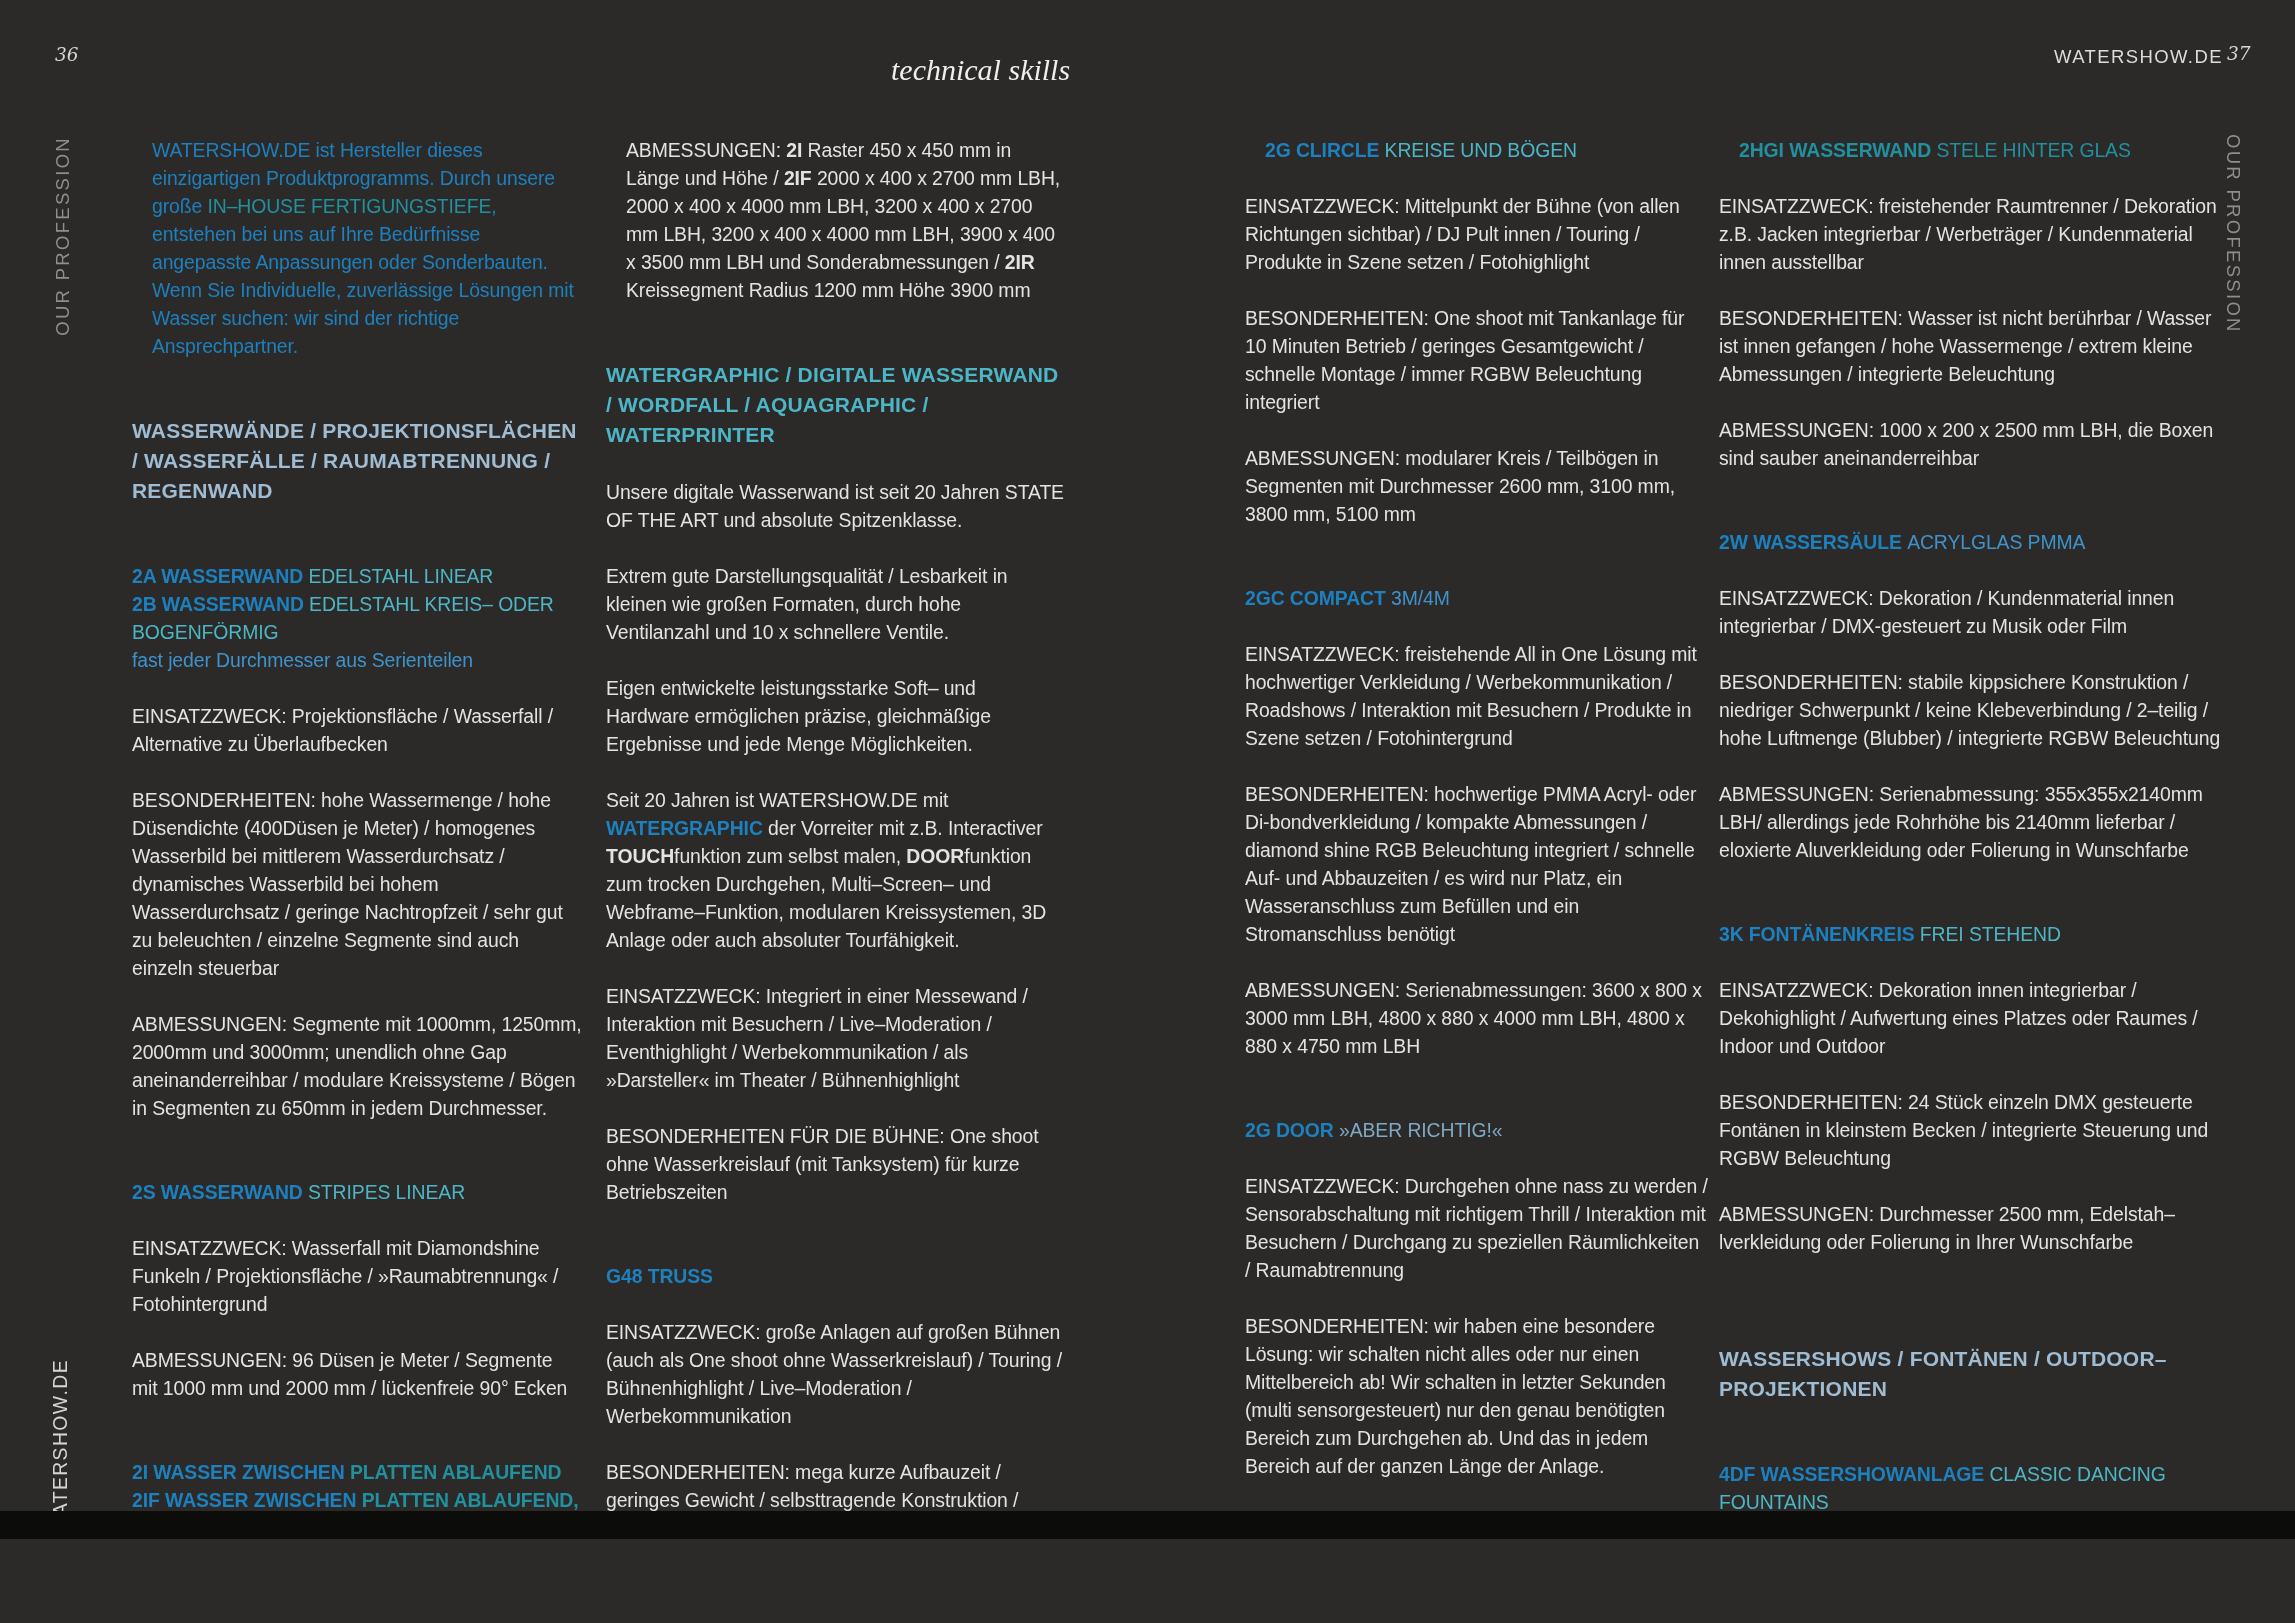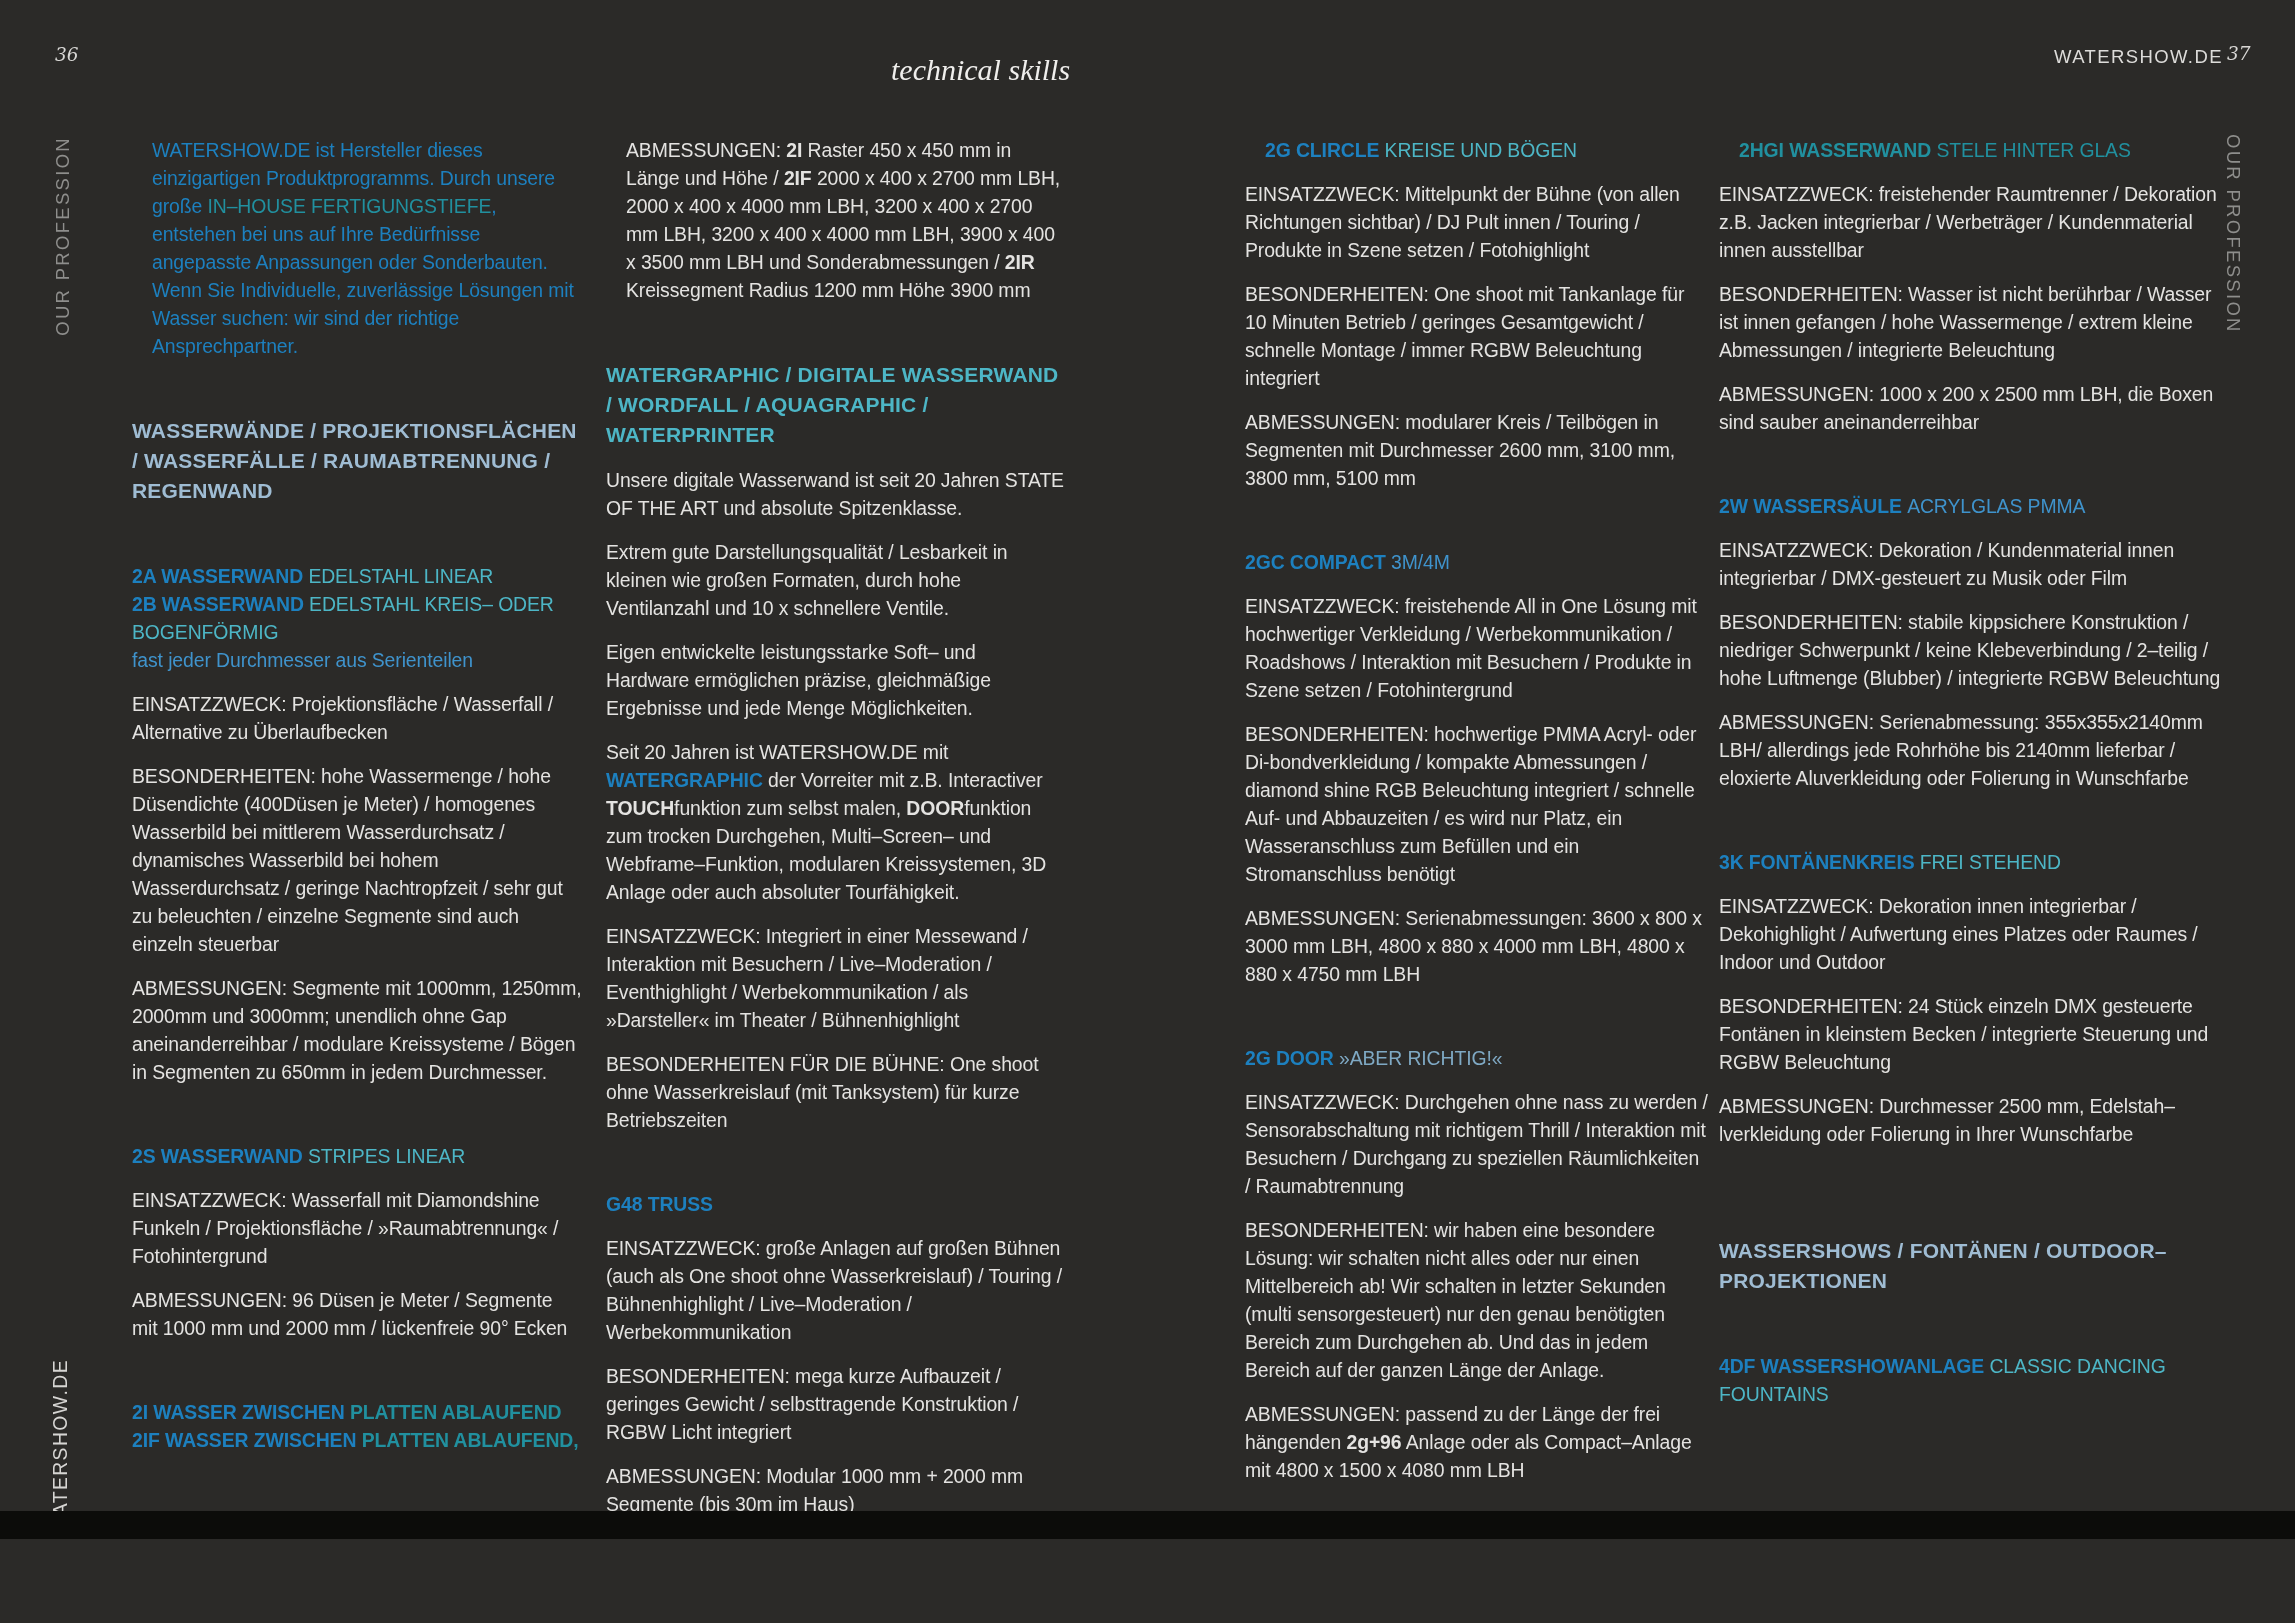--- a/index.html
+++ b/index.html
@@ -22,21 +22,21 @@
   
   .vert{position:absolute;writing-mode:vertical-rl;font-size:18.5px;letter-spacing:2.3px;}
   .vert.up{transform:rotate(180deg);}
   .sb-left-top{left:52px;top:136px;color:var(--sgray);}
   .sb-left-bottom{left:49px;top:1359px;color:#d6d5d3;font-size:19.4px;letter-spacing:1.4px;}
   .sb-right-top{left:2222px;top:134px;color:var(--sgray);}
   
   .col{position:absolute;top:136px;}
   .blk{font-size:19.4px;line-height:28px;letter-spacing:-0.1px;color:var(--body);}
   .col .blk:first-child{margin-top:0;margin-left:20px;}
-  .p{margin-top:16px;}
+  .p{margin-top:28px;}
   .ph{margin-top:56px;}
   .h1{margin-top:56px;font-size:21px;line-height:30px;letter-spacing:0.2px;}
   .h1x{margin-top:88px;}
   
   .run.body{color:var(--body);}
   .run.bold{color:var(--body);font-weight:bold;}
   .run.blue{color:var(--blue);}
   .run.bluebold{color:var(--blue);font-weight:bold;}
   .run.mblue{color:var(--mblue);}
   .run.cyan{color:var(--cyan);}

